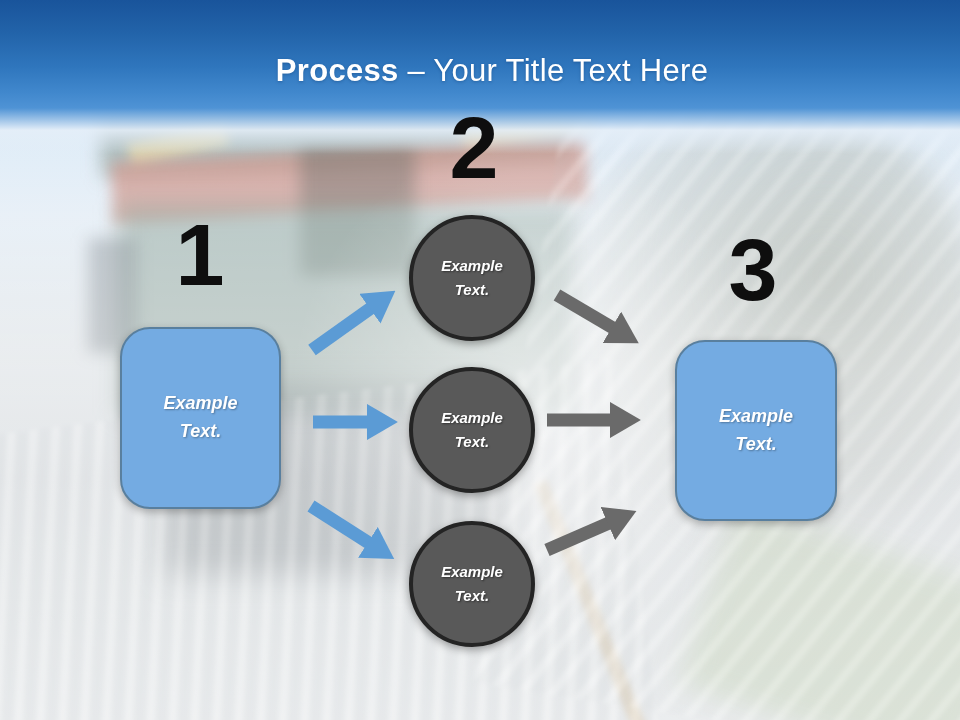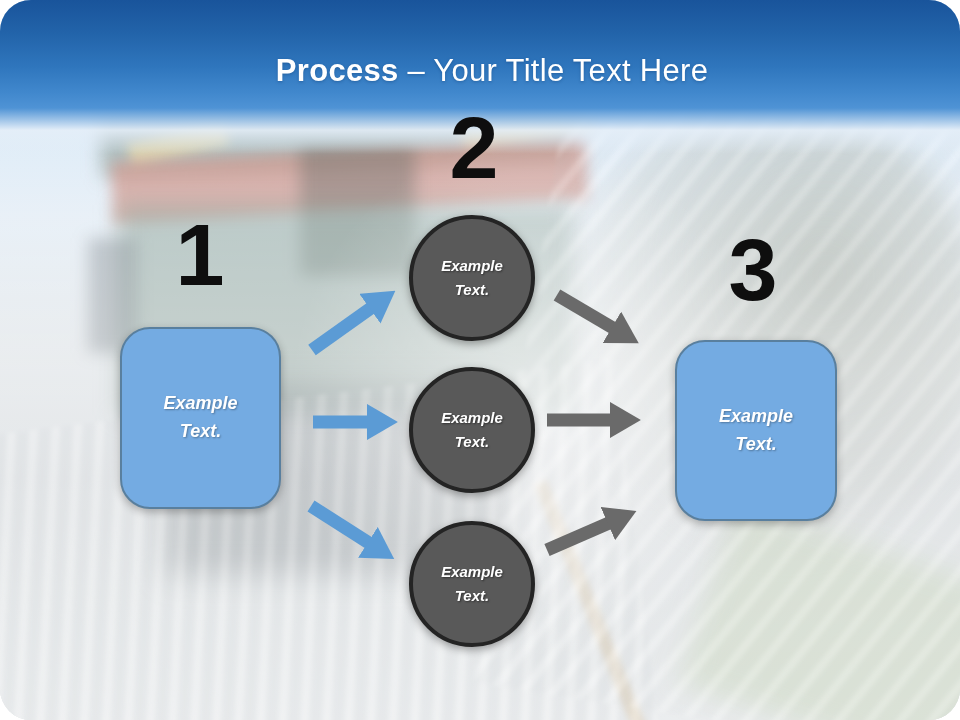--- a/index.html
+++ b/index.html
@@ -1,20 +1,19 @@
 <!DOCTYPE html>
 <html><head>
 <meta charset="utf-8">
 <style>
   html,body{margin:0;padding:0;background:#fff;}
   .slide{
     position:relative;width:960px;height:720px;overflow:hidden;
     font-family:"Liberation Sans",sans-serif;
     background:#dfe3e6;
-    border-radius:31px;
   }
   
   .bg,.bg *{position:absolute;pointer-events:none;}
   .bg{inset:0;}
   .sky{inset:0;background:linear-gradient(180deg,#c9def2 0%,#d7e8f7 16%,#e2ecf5 30%,#dfe4e8 48%,#d6dadd 66%,#dde1e3 84%,#e3e6e8 100%);}
   .t-roof{left:100px;top:92px;width:470px;height:78px;background:rgba(110,132,122,.55);filter:blur(9px);transform:rotate(-2deg);}
   .t-yellow-l{left:128px;top:130px;width:100px;height:26px;background:rgba(228,212,160,.75);filter:blur(6px);transform:rotate(-14deg);}
   .t-yellow-r{left:462px;top:112px;width:130px;height:28px;background:rgba(228,212,160,.75);filter:blur(6px);transform:rotate(-12deg);}
   .t-red{left:112px;top:150px;width:475px;height:62px;background:rgba(198,122,106,.66);filter:blur(7px);transform:rotate(-3deg);}
   .t-grill{left:300px;top:146px;width:115px;height:130px;background:rgba(58,68,64,.38);filter:blur(8px);}

